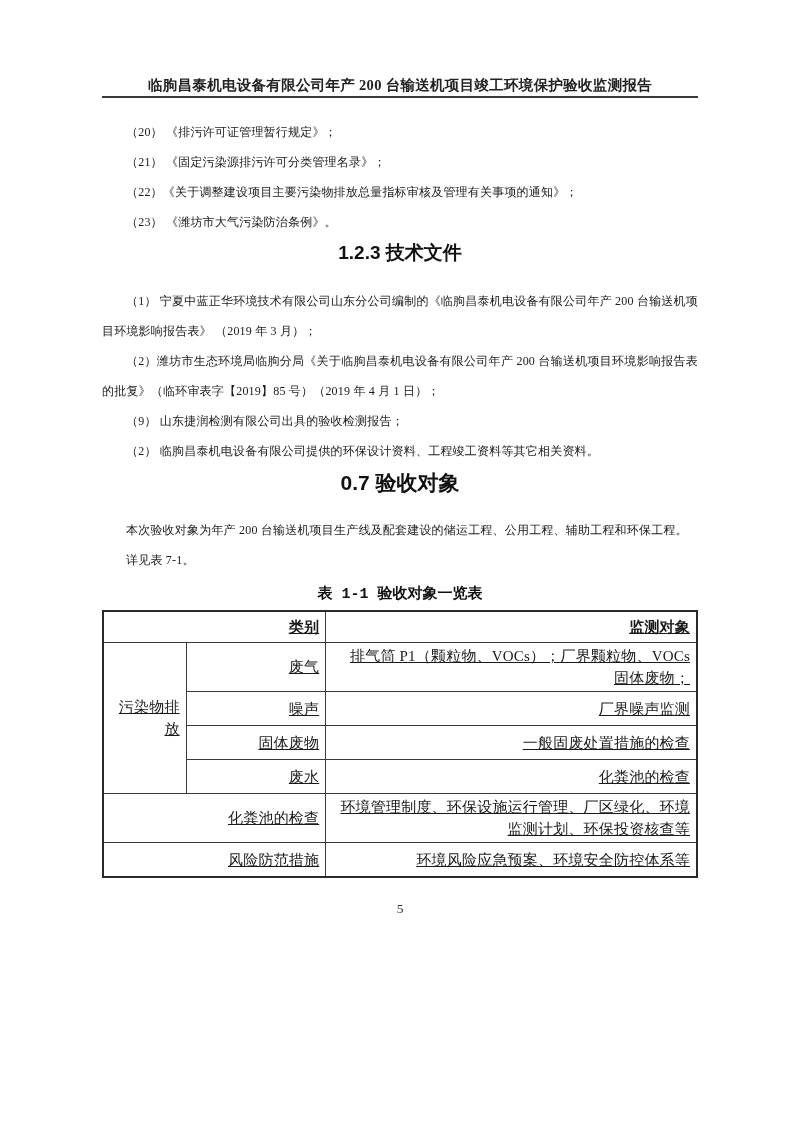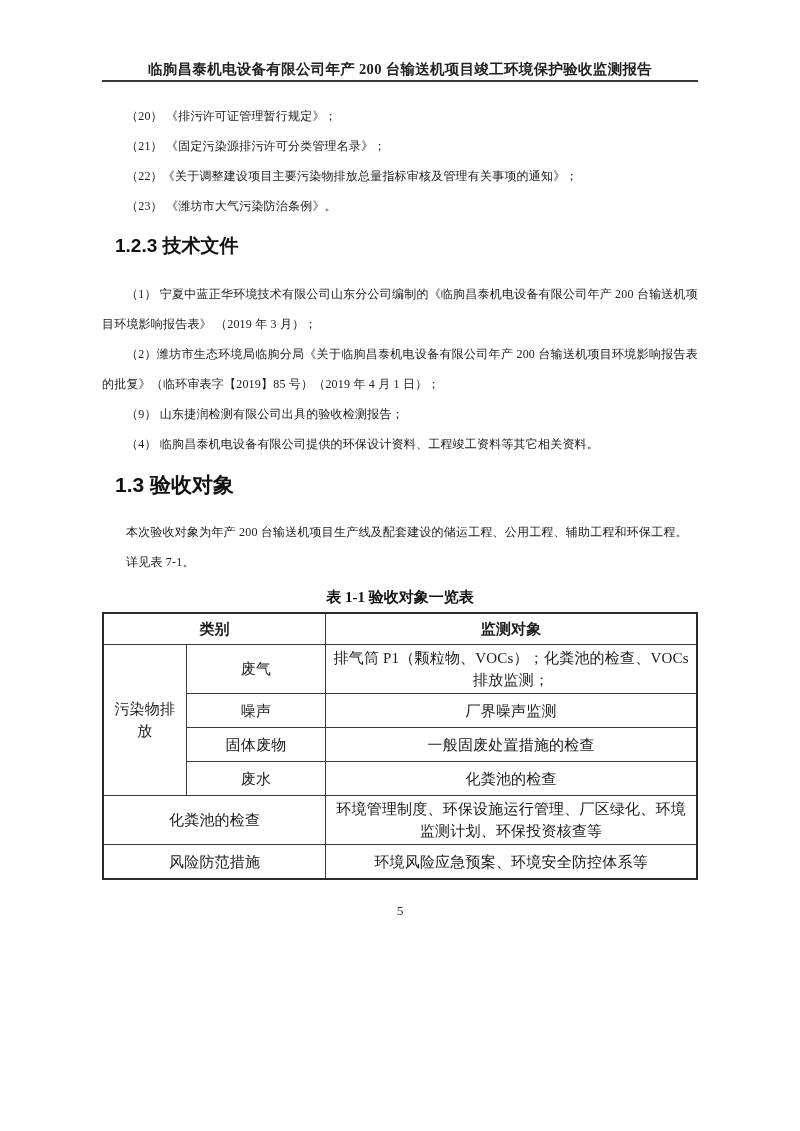--- a/index.html
+++ b/index.html
@@ -8,21 +8,21 @@
     width: 800px;
     height: 1131px;
     background: #ffffff;
     color: #1a1a1a;
     font-family: "Liberation Serif", "DejaVu Serif", serif;
     overflow: hidden;
   }
   .content {
     width: 596px;
     margin: 0 auto;
-    padding-top: 58px;
+    padding-top: 74px;
   }
   .doc-header {
     text-align: center;
     font-weight: bold;
     font-size: 14.5px;
     line-height: 22px;
     letter-spacing: 0.3px;
     color: #222;
     padding-bottom: 0px;
     border-bottom: 2px solid #3a3a3a;
@@ -33,51 +33,54 @@
     font-size: 12px;
     line-height: 30px;
     text-align: justify;
     text-indent: 2em;
     letter-spacing: 0.2px;
   }
   h2.sec-heading {
     font-family: "Liberation Sans", "DejaVu Sans", sans-serif;
     font-weight: bold;
     color: #111;
-    margin: 13px;
+    margin: 4px;
+    text-align: center;
   }
   .h-123 { font-size: 19px; line-height: 24px; margin-top: 20px; }
   .h-13  { font-size: 21px; line-height: 26px; margin-top: 29px; }
   .sec-123-body { margin-top: 21px; }
   .sec-13-body  { margin-top: 19px; }
   .table-title {
     margin-top: 10px;
     text-align: center;
     font-weight: bold;
     font-size: 15px;
     line-height: 20px;
     color: #111;
+    font-family: Liberation Mono, monospace;
   }
   table.acceptance {
     margin-top: 5px;
     width: 100%;
     border-collapse: collapse;
     table-layout: fixed;
     border: 2px solid #2a2a2a;
     font-size: 15px;
     color: #1a1a1a;
   }
   table.acceptance td {
     border: 1px solid #3a3a3a;
-    text-align: center;
+    text-align: right;
     vertical-align: middle;
     padding: 2px 6px;
     line-height: 22px;
     letter-spacing: 0.2px;
     word-break: break-all;
+    text-decoration: underline;
   }
   table.acceptance td.hdr { font-weight: bold; height: 26px; }
   tr.row-tall td { height: 44px; }
   tr.row-std td { height: 29px; }
   .page-number {
     margin-top: 22px;
     text-align: center;
     font-size: 13.5px;
     line-height: 18px;
     color: #333;
@@ -99,24 +102,24 @@
       <p>（22）《关于调整建设项目主要污染物排放总量指标审核及管理有关事项的通知》；</p>
       <p>（23） 《潍坊市大气污染防治条例》。</p>
     </div>
 
     <h2 class="sec-heading h-123">1.2.3 技术文件</h2>
 
     <div class="sec-123-body body-text">
       <p>（1） 宁夏中蓝正华环境技术有限公司山东分公司编制的《临朐昌泰机电设备有限公司年产 200 台输送机项目环境影响报告表》 （2019 年 3 月）；</p>
       <p>（2）潍坊市生态环境局临朐分局《关于临朐昌泰机电设备有限公司年产 200 台输送机项目环境影响报告表的批复》（临环审表字【2019】85 号）（2019 年 4 月 1 日）；</p>
       <p>（9） 山东捷润检测有限公司出具的验收检测报告；</p>
-      <p>（4） 临朐昌泰机电设备有限公司提供的环保设计资料、工程竣工资料等其它相关资料。</p>
+      <p>（2） 临朐昌泰机电设备有限公司提供的环保设计资料、工程竣工资料等其它相关资料。</p>
     </div>
 
-    <h2 class="sec-heading h-13">1.3 验收对象</h2>
+    <h2 class="sec-heading h-13">0.7 验收对象</h2>
 
     <div class="sec-13-body body-text">
       <p>本次验收对象为年产 200 台输送机项目生产线及配套建设的储运工程、公用工程、辅助工程和环保工程。</p>
       <p>详见表 7-1。</p>
     </div>
 
     <div class="table-title">表 1-1 验收对象一览表</div>
 
     <table class="acceptance">
       <colgroup>
@@ -125,21 +128,21 @@
         <col style="width: 62.5%">
       </colgroup>
       <tbody>
         <tr>
           <td class="hdr" colspan="2">类别</td>
           <td class="hdr">监测对象</td>
         </tr>
         <tr class="row-tall">
           <td rowspan="4">污染物排放</td>
           <td>废气</td>
-          <td>排气筒 P1（颗粒物、VOCs）；化粪池的检查、VOCs 排放监测；</td>
+          <td>排气筒 P1（颗粒物、VOCs）；厂界颗粒物、VOCs 固体废物；</td>
         </tr>
         <tr class="row-std">
           <td>噪声</td>
           <td>厂界噪声监测</td>
         </tr>
         <tr class="row-std">
           <td>固体废物</td>
           <td>一般固废处置措施的检查</td>
         </tr>
         <tr class="row-std">

